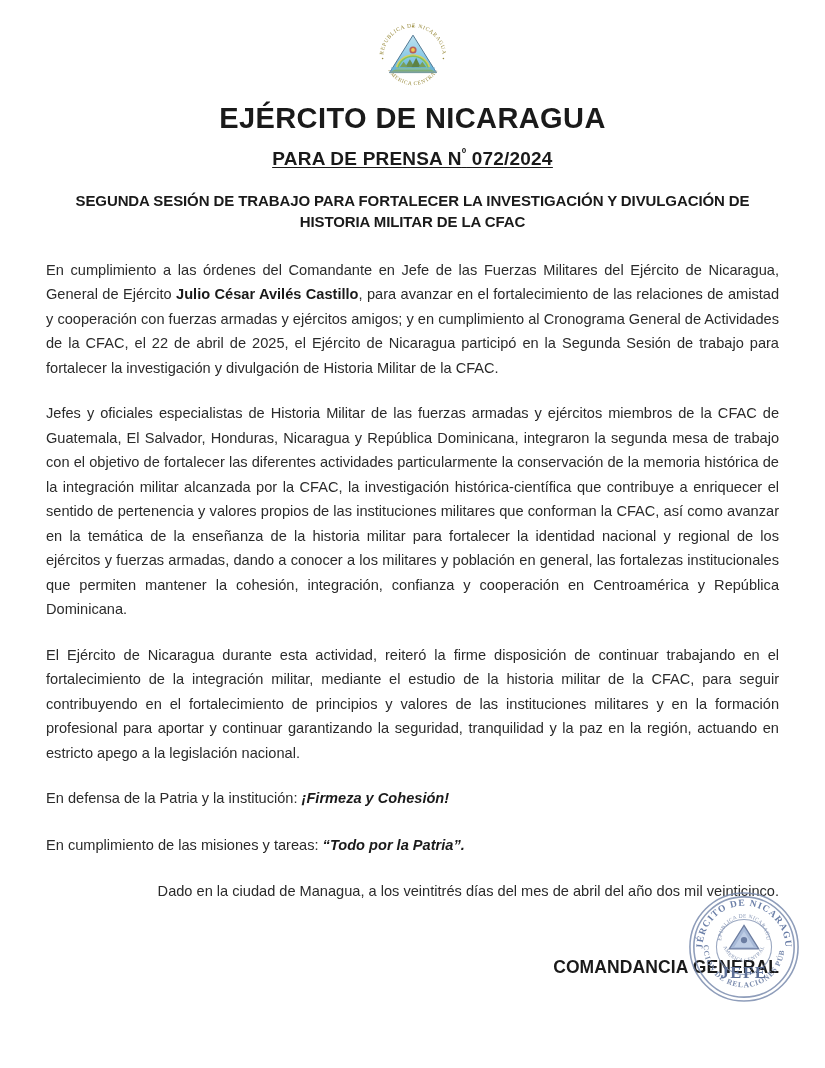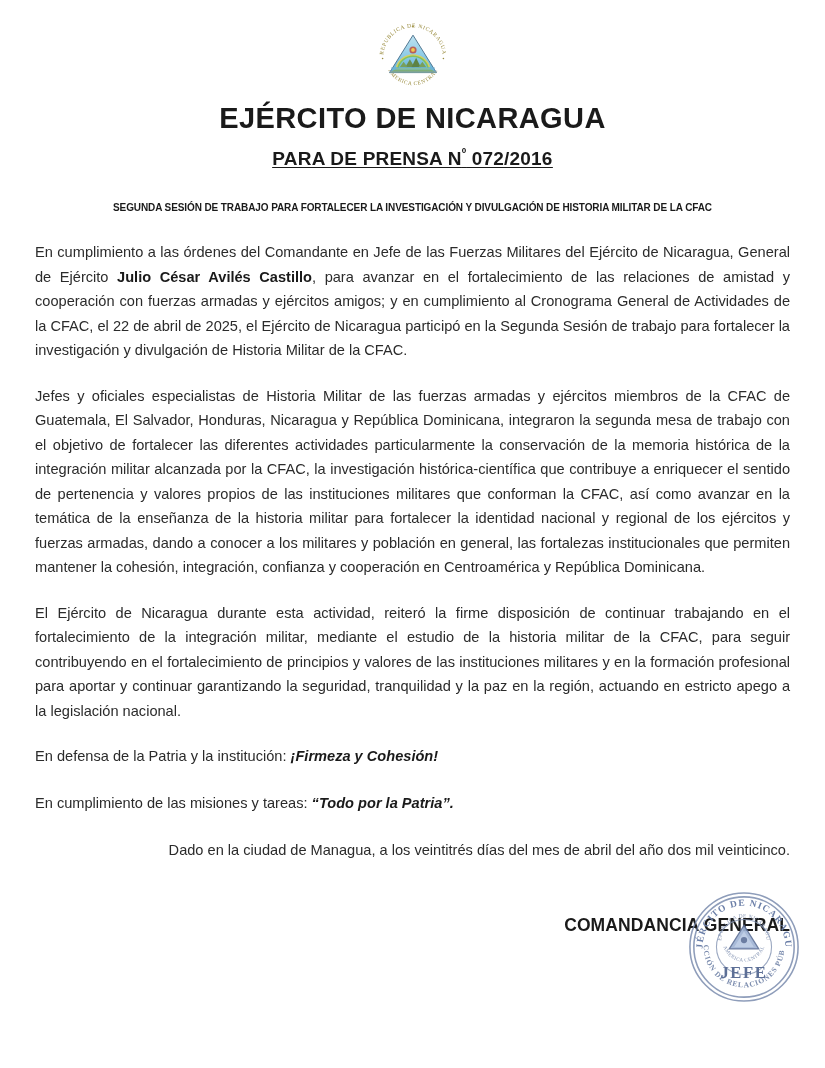--- a/index.html
+++ b/index.html
@@ -56,33 +56,33 @@
     color: #1a1a1a;
     letter-spacing: 0.2px;
   }
   .press-note sup {
     font-size: 12px;
     vertical-align: super;
     line-height: 0;
   }
   .subject {
     text-align: center;
-    font-size: 10px;
+    font-size: 15px;
     font-weight: bold;
     line-height: 1.42;
-    margin: 31px auto 0 auto;
+    margin: 20px auto 0 auto;
     width: 680px;
     color: #1a1a1a;
     letter-spacing: -0.1px;
   }
 
   
   .body-wrap {
     margin: 0 auto;
-    padding: 0 35px;
+    padding: 0 46px;
     box-sizing: border-box;
     width: 825px;
   }
   p.para {
     text-align: justify;
     font-size: 14.6px;
     line-height: 1.68;
     margin: 0 0 21px 0;
     color: #2b2b2b;
     hyphens: none;
@@ -178,21 +178,21 @@
       <circle cx="50" cy="41" r="2.4" fill="#f2c94c"></circle>
 
       <rect x="20" y="67.5" width="60" height="3" fill="#8aa8c2" opacity="0.6"></rect>
     </svg>
   </div>
 
   <h1 class="doc-title">EJÉRCITO DE NICARAGUA</h1>
 
   <div class="press-note">
     <span>
-      <span>PARA DE PRENSA N</span><sup>º</sup><span> 072/2016</span>
+      <span>PARA DE PRENSA N</span><sup>º</sup><span> 072/2024</span>
     </span>
   </div>
 
   <h2 class="subject">SEGUNDA SESIÓN DE TRABAJO PARA FORTALECER LA INVESTIGACIÓN Y DIVULGACIÓN DE HISTORIA MILITAR DE LA CFAC</h2>
 
   <div class="body-wrap">
 
     <p class="para"><span>En cumplimiento a las órdenes del Comandante en Jefe de las Fuerzas Militares del Ejército de Nicaragua, General de Ejército </span><span class="b">Julio César Avilés Castillo</span><span>, para avanzar en el fortalecimiento de las relaciones de amistad y cooperación con fuerzas armadas y ejércitos amigos; y en cumplimiento al Cronograma General de Actividades de la CFAC, el 22 de abril de 2025, el Ejército de Nicaragua participó en la Segunda Sesión de trabajo para fortalecer la investigación y divulgación de Historia Militar de la CFAC.</span></p>
 
     <p class="para">Jefes y oficiales especialistas de Historia Militar de las fuerzas armadas y ejércitos miembros de la CFAC de Guatemala, El Salvador, Honduras, Nicaragua y República Dominicana, integraron la segunda mesa de trabajo con el objetivo de fortalecer las diferentes actividades particularmente la conservación de la memoria histórica de la integración militar alcanzada por la CFAC, la investigación histórica-científica que contribuye a enriquecer el sentido de pertenencia y valores propios de las instituciones militares que conforman la CFAC, así como avanzar en la temática de la enseñanza de la historia militar para fortalecer la identidad nacional y regional de los ejércitos y fuerzas armadas, dando a conocer a los militares y población en general, las fortalezas institucionales que permiten mantener la cohesión, integración, confianza y cooperación en Centroamérica y República Dominicana.</p>

